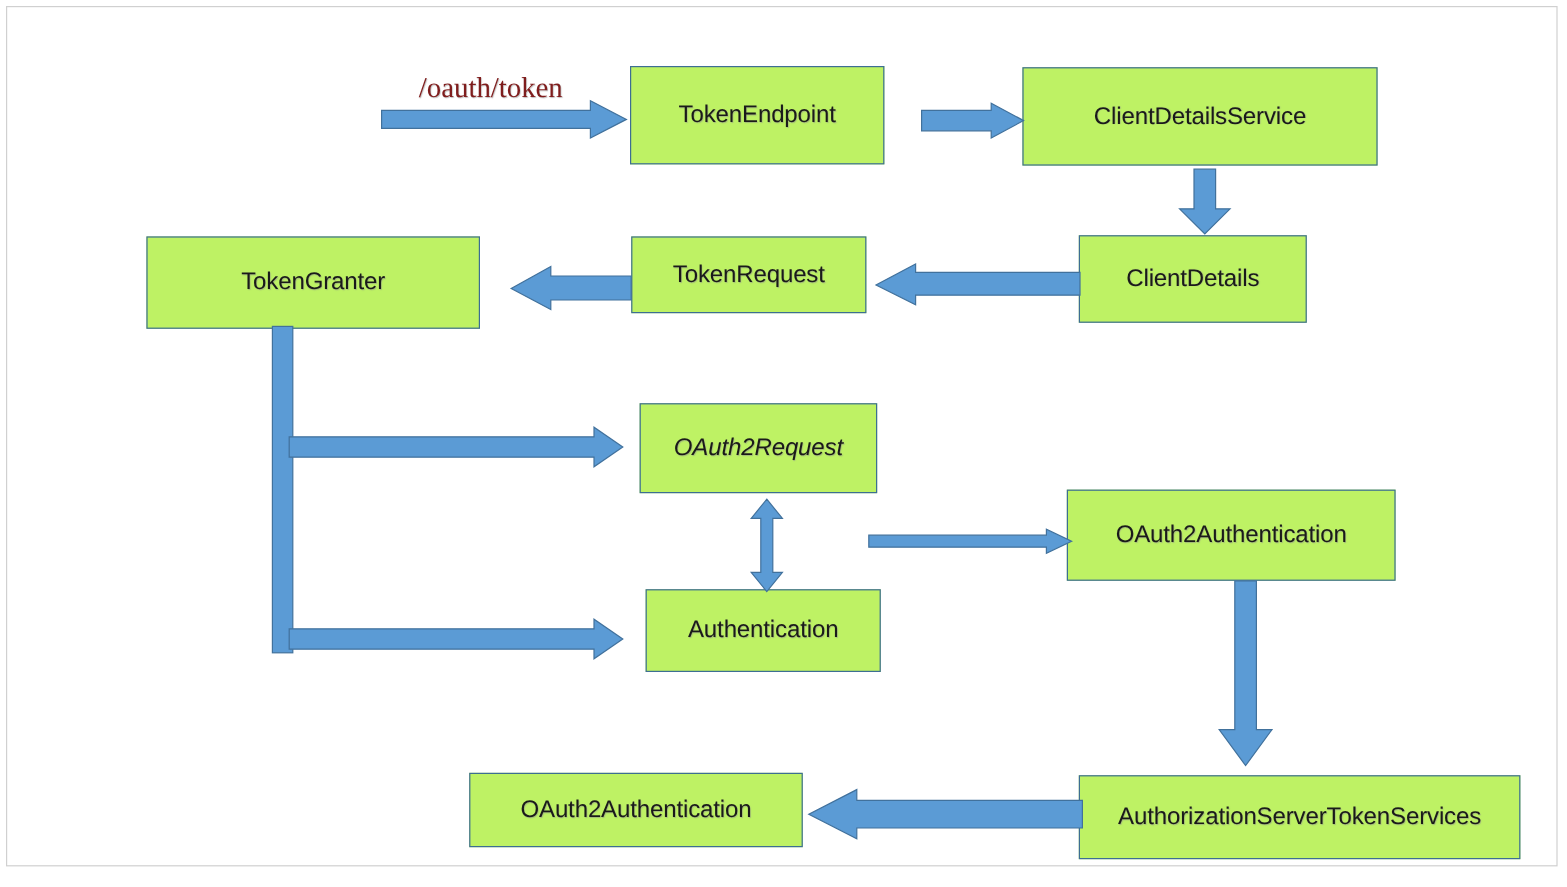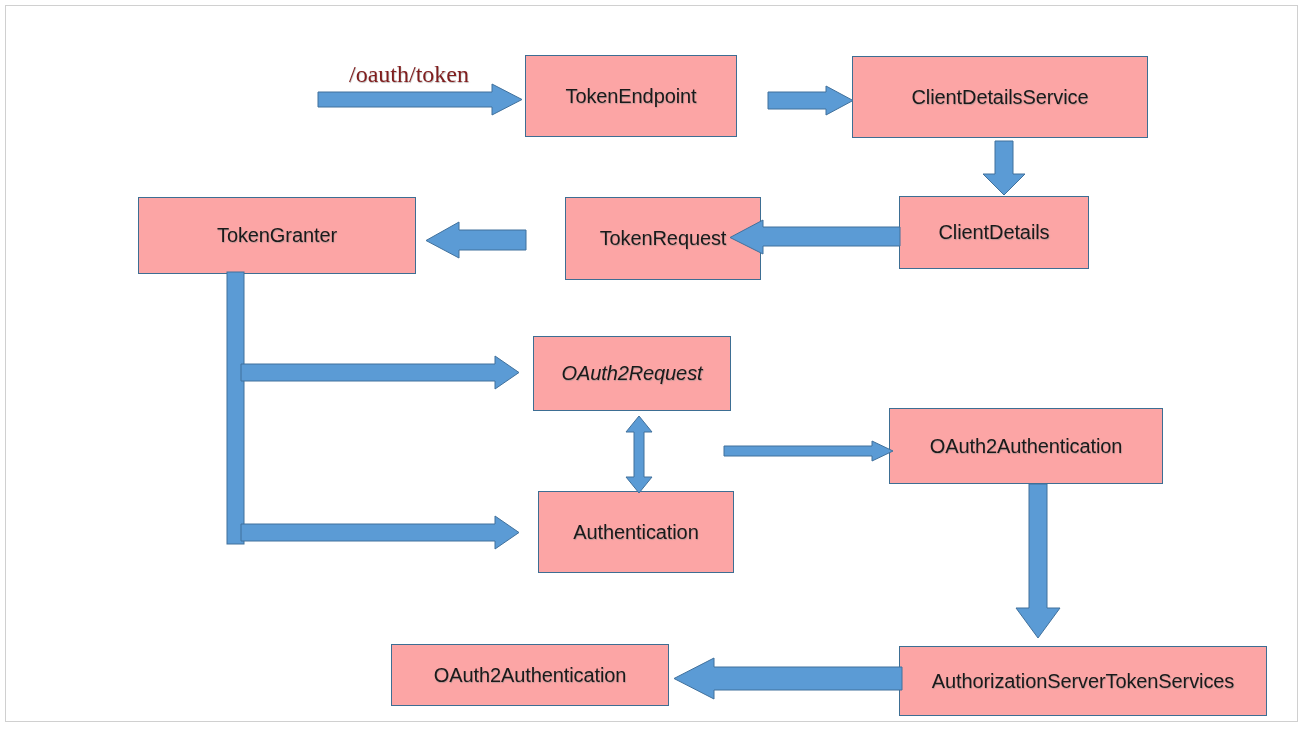--- a/index.html
+++ b/index.html
@@ -23,21 +23,21 @@
     top: 5px;
     width: 1293px;
     height: 717px;
     border: 1px solid #d0d0d0;
     background: #ffffff;
     box-sizing: border-box;
   }
   .node {
     position: absolute;
     border: 1.6px solid #3d6e93;
-    background: #fca5a5;
+    background: #bef264;
     box-sizing: border-box;
     display: flex;
     align-items: center;
     justify-content: center;
     color: #1a1a1a;
     font-size: 20px;
     font-family: "Liberation Sans", sans-serif;
     text-shadow: 0.6px 0.6px 0.8px rgba(140,140,140,0.55);
     white-space: nowrap;
     letter-spacing: -0.1px;
@@ -67,33 +67,33 @@
     </div>
 
     <div class="node" style="left:893px; top:190px; width:190px; height:73px;">
       <span>ClientDetails</span>
     </div>
 
     <div class="node" style="left:846px; top:50px; width:296px; height:82px;">
       <span>ClientDetailsService</span>
     </div>
 
-    <div class="node" style="left:520px; top:191px; width:196px; height:83px;margin-left:39px;">
+    <div class="node" style="left:520px; top:191px; width:196px; height:64px;">
       <span>TokenRequest</span>
     </div>
 
-    <div class="node" style="left:132px; top:191px; width:278px; height:77px;">
+    <div class="node" style="left:116px; top:191px; width:278px; height:77px;">
       <span>TokenGranter</span>
     </div>
 
     <div class="node" style="left:527px; top:330px; width:198px; height:75px;font-style:italic;">
       <span>OAuth2Request</span>
     </div>
 
-    <div class="node" style="left:532px; top:485px; width:196px; height:82px;">
+    <div class="node" style="left:532px; top:485px; width:196px; height:69px;">
       <span>Authentication</span>
     </div>
 
     <div class="node" style="left:883px; top:402px; width:274px; height:76px;">
       <span>OAuth2Authentication</span>
     </div>
 
     <div class="node" style="left:893px; top:628px; width:368px; height:70px;margin-top:12px;">
       <span>AuthorizationServerTokenServices</span>
     </div>

